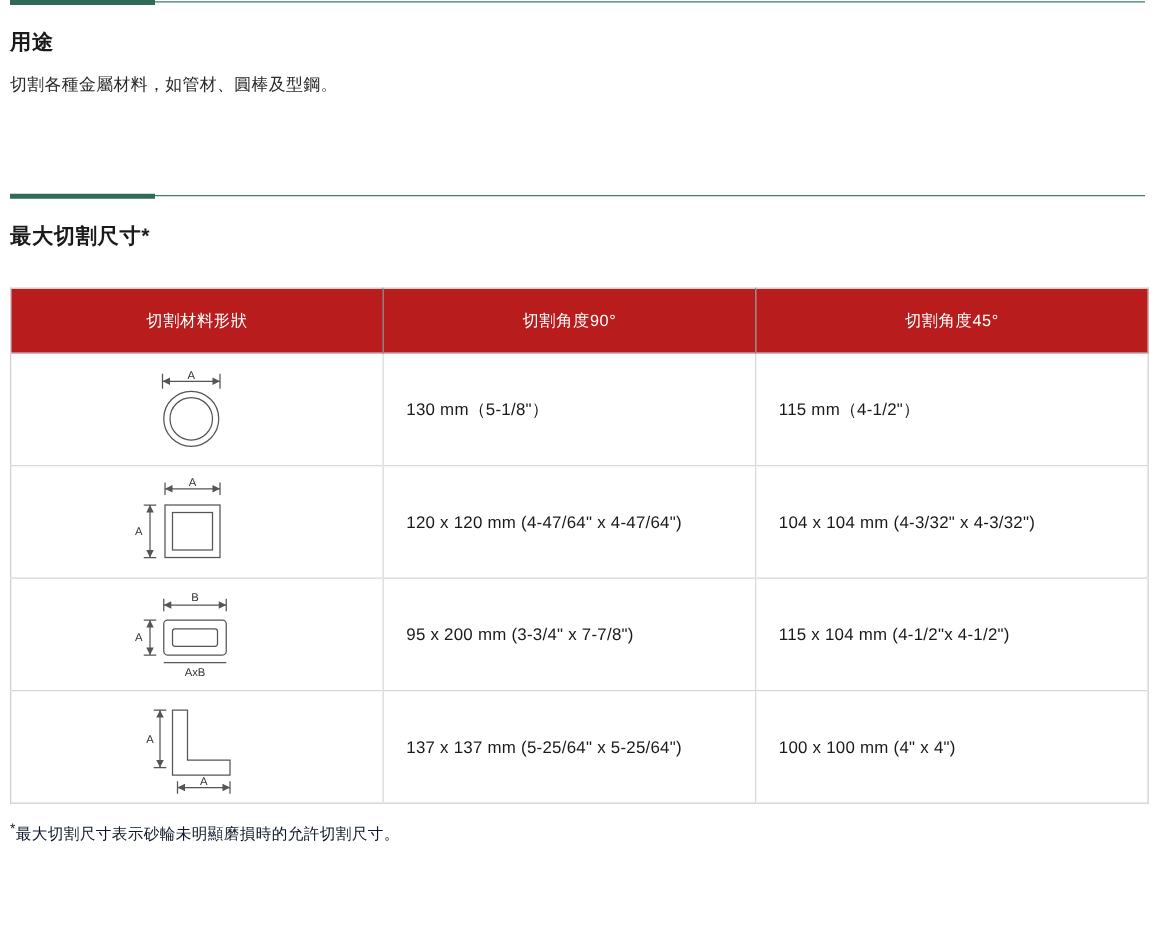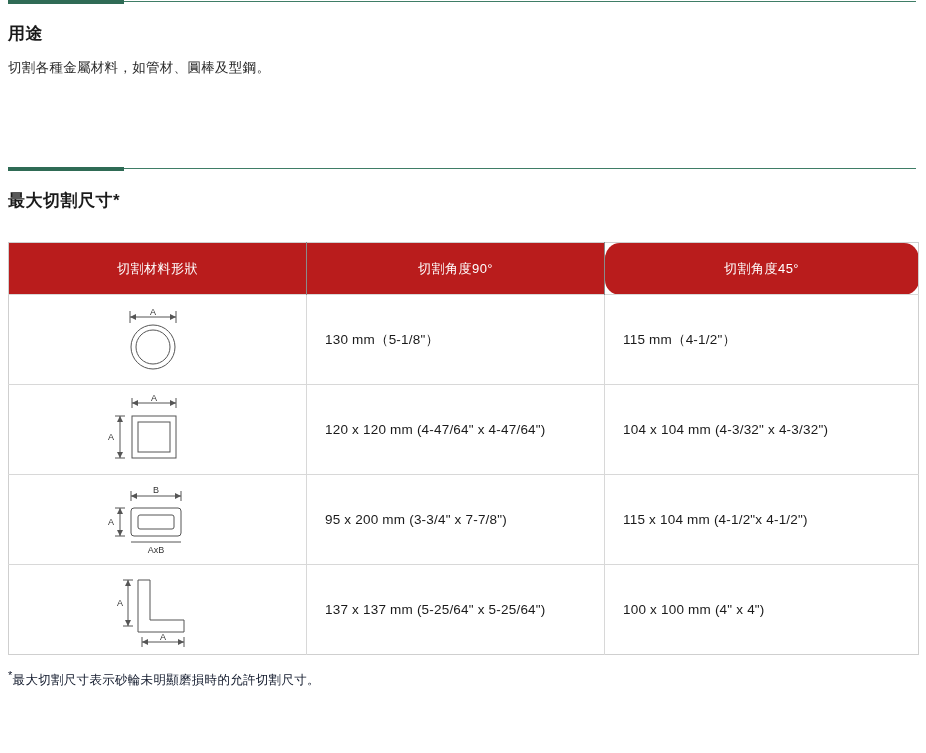--- a/index.html
+++ b/index.html
@@ -42,21 +42,21 @@
   .section-title {
     font-size: 17px;
     font-weight: bold;
     color: #1a1a1a;
     margin: 18px 0 0 8px;
     letter-spacing: 0.5px;
   }
   .section-body {
     font-size: 13.5px;
     color: #2a2a2a;
-    margin: 14px 0 12px 8px;
+    margin: 14px 0 0 8px;
     letter-spacing: 0.3px;
   }
 
   .spacer-1 { height: 78px; }
   .spacer-2 { height: 30px; }
 
   
   table.spec {
     margin: 0 8px;
     width: 910px;
@@ -66,21 +66,21 @@
   }
   table.spec thead th {
     background: #b91c1c;
     color: #ffffff;
     font-size: 13px;
     font-weight: normal;
     height: 52px;
     letter-spacing: 0.5px;
     border-right: 1px solid #8a8a8a;
   }
-  table.spec thead th:last-child { border-right: none; border-radius: 15px; }
+  table.spec thead th:last-child { border-right: none; }
   table.spec tbody td {
     border-top: 1px solid #d8d8d8;
     border-right: 1px solid #d8d8d8;
     height: 90px;
     vertical-align: middle;
     font-size: 13.5px;
     color: #1a1a1a;
   }
   table.spec tbody td:last-child { border-right: none; }
   td.shape {

